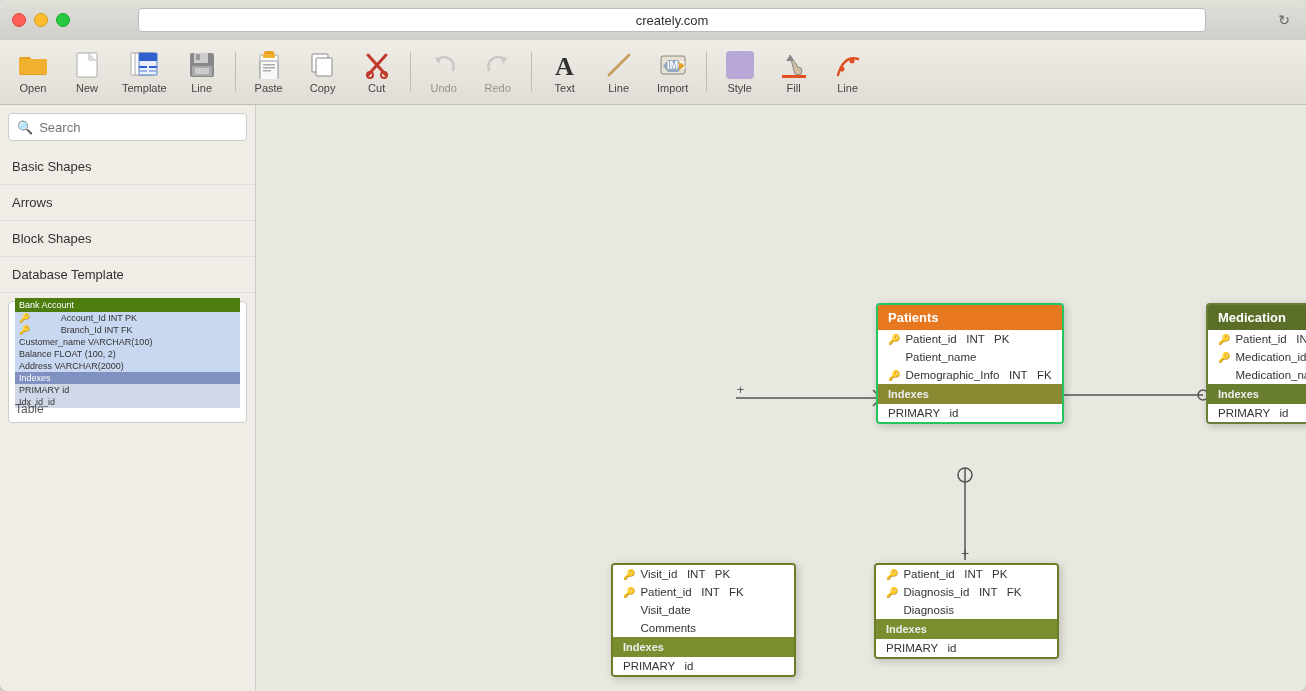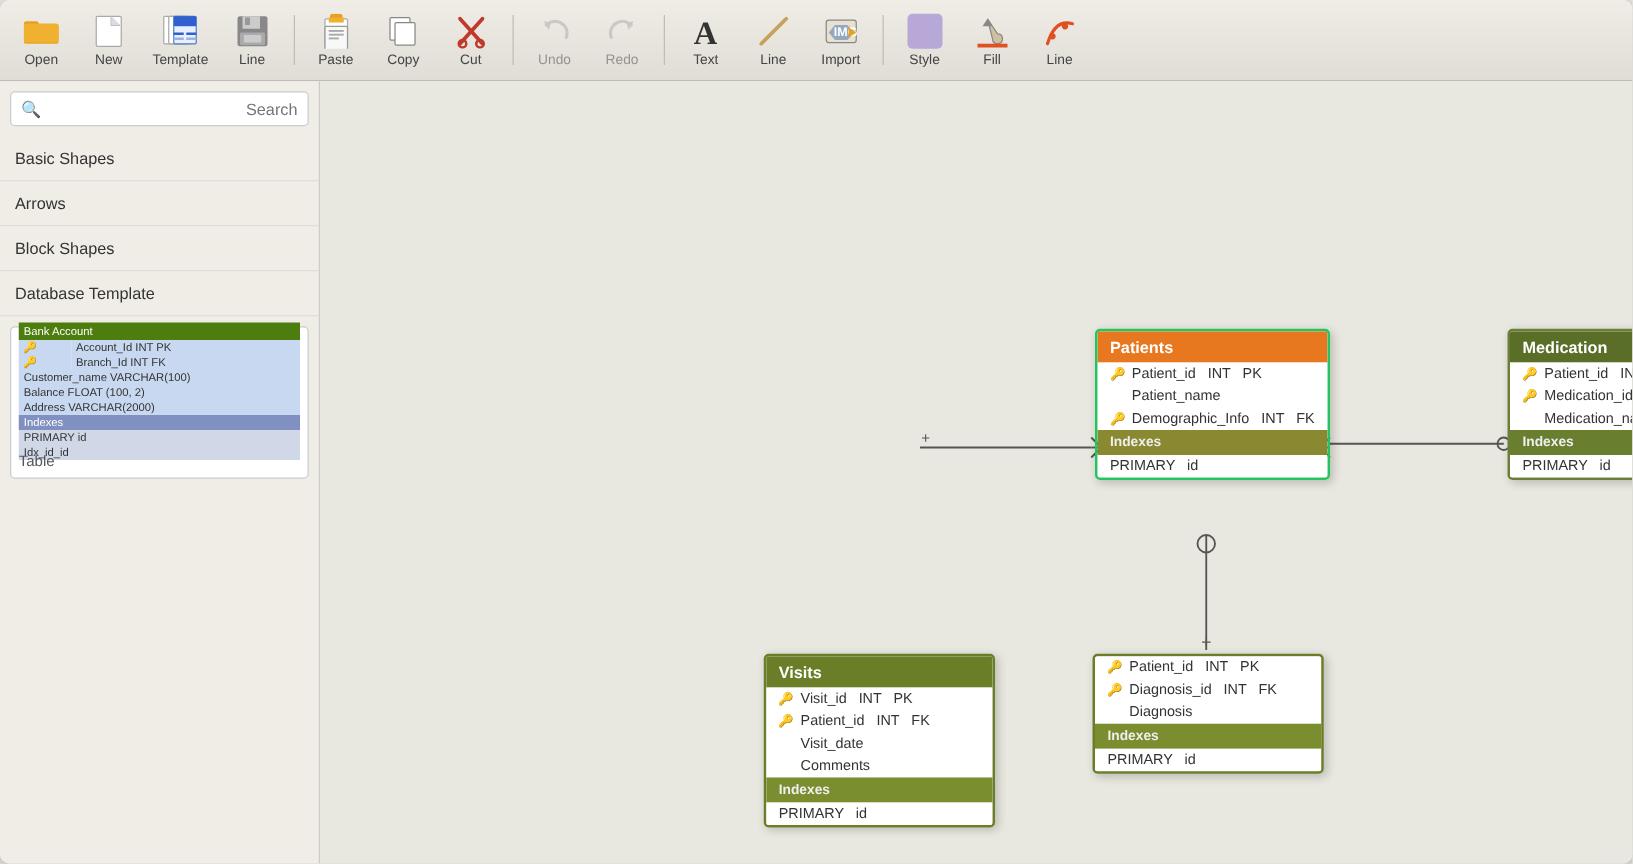--- a/index.html
+++ b/index.html
@@ -33,21 +33,21 @@
     .icon-cut { color: #c0392b; }
     .icon-undo { color: #999; }
     .icon-redo { color: #999; }
 
     
     .main { display: flex; flex: 1; overflow: hidden; }
 
     
     .sidebar { width: 256px; background: #f0ede6; border-right: 1px solid #ccc; display: flex; flex-direction: column; flex-shrink: 0; overflow-y: auto; }
     .search-box { margin: 8px; height: 28px; background: white; border: 1px solid #ccc; border-radius: 4px; display: flex; align-items: center; padding: 0 8px; gap: 6px; }
-    .search-box input { border: none; outline: none; font-size: 13px; flex: 1; background: transparent; text-align: right; }
+    .search-box input { border: none; outline: none; font-size: 13px; flex: 1; background: transparent; }
     .search-icon { color: #999; font-size: 13px; }
     .sidebar-item { padding: 10px 12px; font-size: 13px; color: #333; cursor: pointer; border-bottom: 1px solid #ddd; }
 
     
     .shape-preview { margin: 8px; background: white; border: 1px solid #ccc; border-radius: 4px; padding: 6px; }
     .preview-img { width: 100%; height: 90px; display: flex; align-items: center; justify-content: center; }
     .preview-label { text-align: left; font-size: 12px; color: #555; margin-top: 4px; }
 
     
     .canvas { flex: 1; background: #e8e8e0; position: relative; overflow: hidden; }
@@ -94,20 +94,31 @@
     .preview-table .ph { background: #4d7c0f; color: white; padding: 2px 4px; font-weight: normal; }
     .preview-table .pr { background: #c8d8f0; padding: 1px 4px; color: #333; }
     .preview-table .pi { background: #8090c0; color: white; padding: 1px 4px; }
     .preview-table .pir { background: #d0d8e8; padding: 1px 4px; color: #333; }
   </style>
 </head>
 <body>
 
 <div class="window">
 
+  <div class="title-bar">
+    <div class="traffic-lights">
+      <div class="tl close"></div>
+      <div class="tl min"></div>
+      <div class="tl max"></div>
+    </div>
+    <div class="address-bar">
+      <span>creately.com</span>
+    </div>
+    <div class="reload-btn">↻</div>
+  </div>
 
   <div class="toolbar">
 
     <div class="tool-btn">
       <div class="icon icon-folder">
         <svg width="28" height="24" viewBox="0 0 28 24">
             <rect x="0" y="6" width="28" height="16" rx="2" fill="#e8a020"></rect>
             <rect x="0" y="4" width="12" height="5" rx="2" fill="#e8a020"></rect>
             <rect x="0" y="6" width="28" height="15" rx="2" fill="#f0b030"></rect>
           </svg>
@@ -409,23 +420,20 @@
             <span class="row-text">Medication_name</span>
           </div>
         </div>
         <div class="index-header" style="background:#6a7e30;">
           <span>Indexes</span>
         </div>
         <div class="index-row">PRIMARY &nbsp; id</div>
       </div>
 
       <div class="db-table table-visits">
-        <div class="table-header">
-          <span>Visits</span>
-        </div>
         <div class="table-body">
           <div class="table-row">
             <span class="key-icon">🔑</span>
             <span class="row-text">Visit_id &nbsp; INT &nbsp; PK</span>
           </div>
           <div class="table-row">
             <span class="key-icon">🔑</span>
             <span class="row-text">Patient_id &nbsp; INT &nbsp; FK</span>
           </div>
           <div class="table-row">

